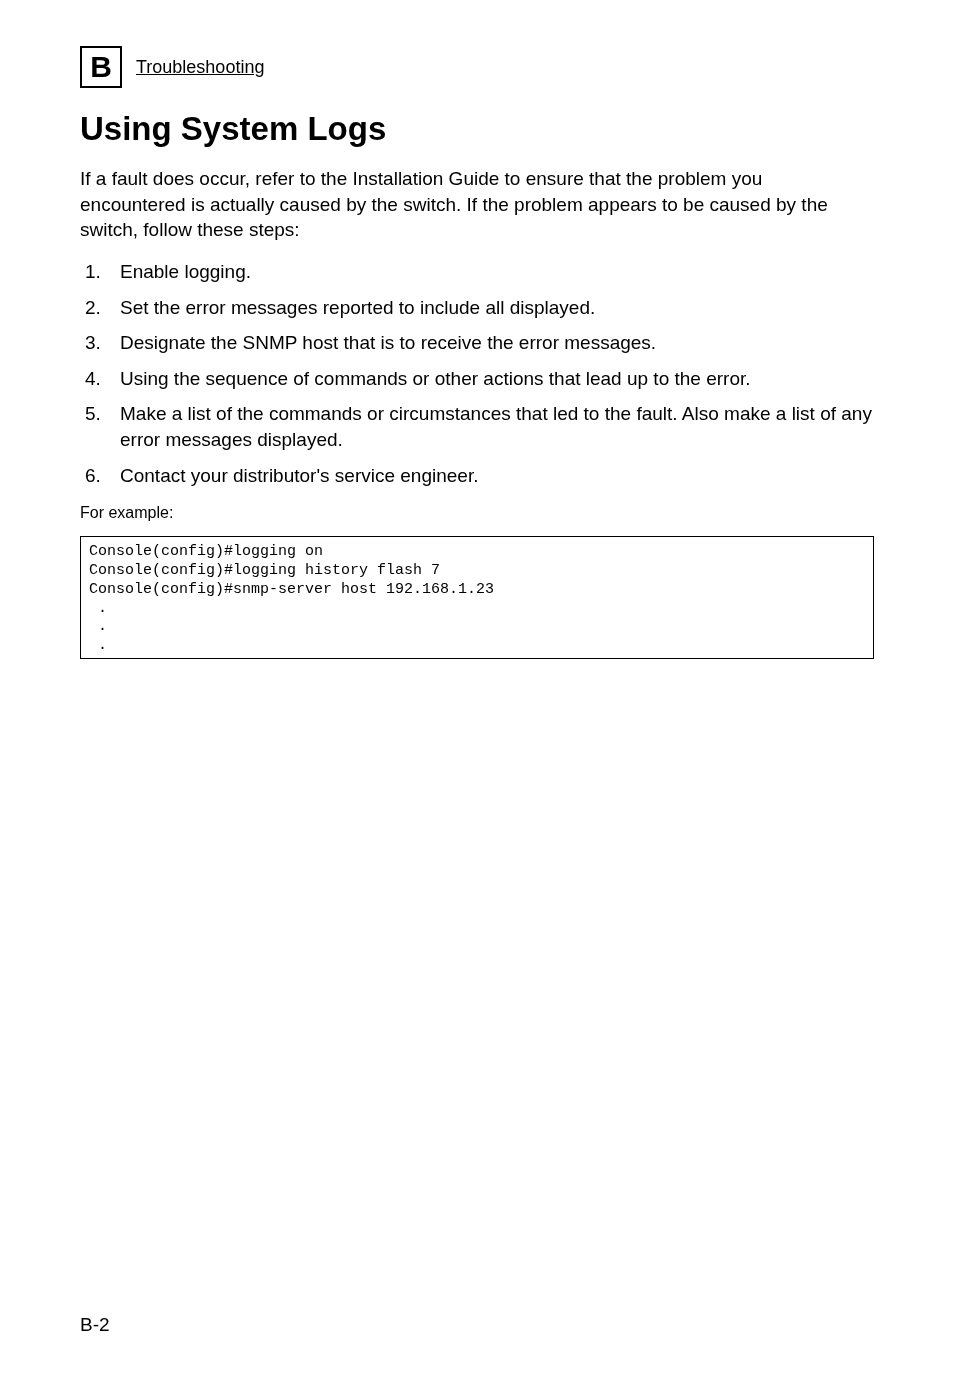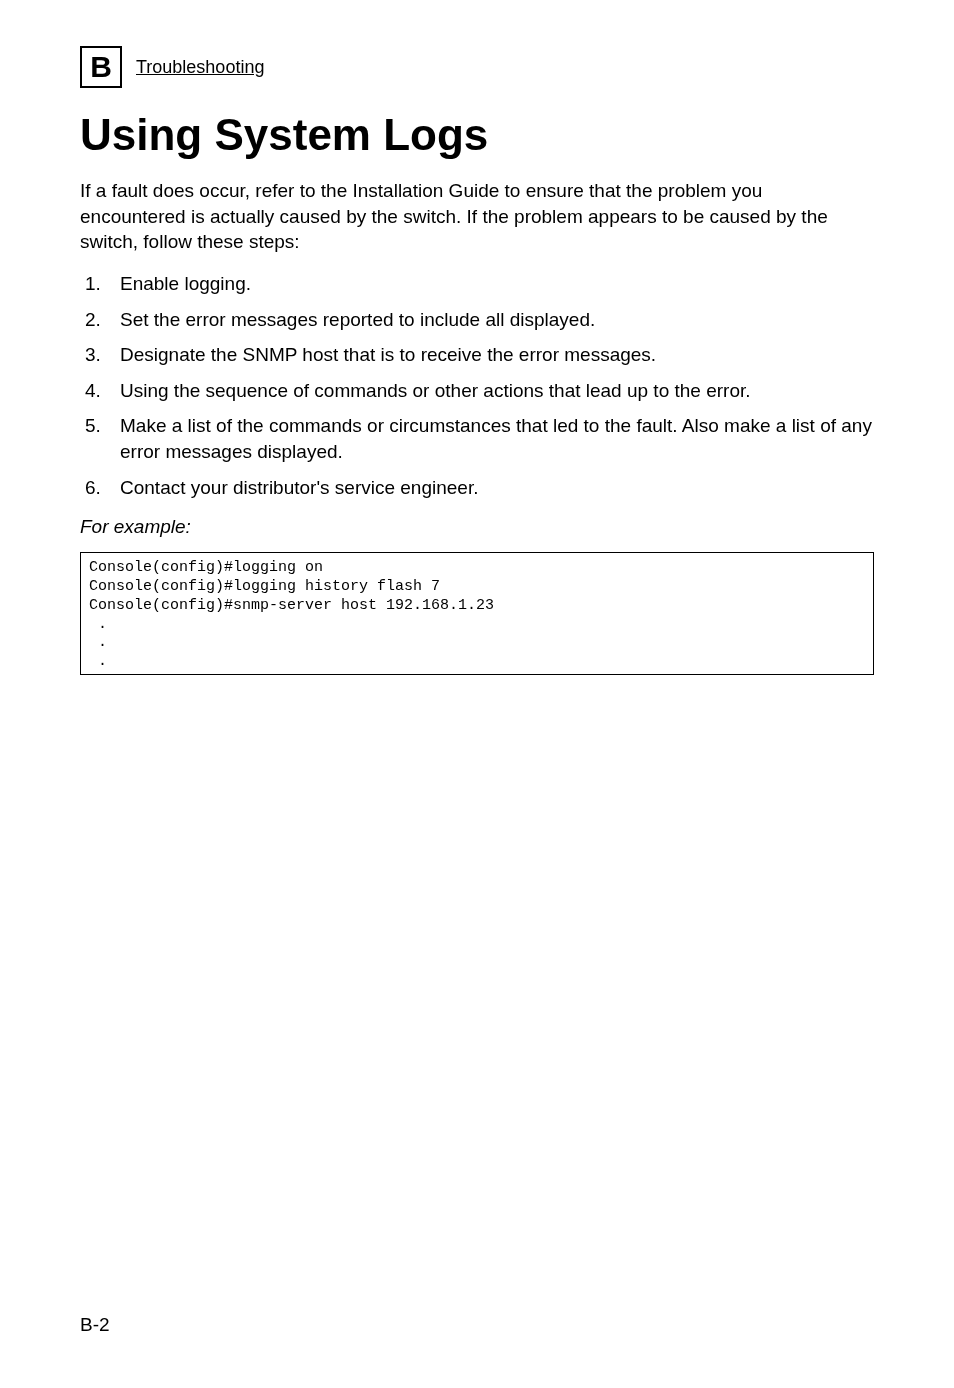--- a/index.html
+++ b/index.html
@@ -41,44 +41,43 @@
     font-size: 30px;
     line-height: 1;
     
   }
   .header-text {
     font-size: 18px;
     font-family: Arial, Helvetica, sans-serif;
     text-decoration: underline;
   }
   h1.section-title {
-    font-size: 44px;
+    font-size: 33px;
     font-weight: bold;
     margin: 22px 0 18px 0;
     font-family: Arial, Helvetica, sans-serif;
   }
   p.body {
     font-size: 19px;
     line-height: 1.35;
     margin: 0 12px 16px 0;
   }
   ol.steps {
     font-size: 19px;
     line-height: 1.35;
     margin: 0 0 16px 0;
     padding-left: 26px;
   }
   ol.steps li {
     padding-left: 14px;
     margin-bottom: 10px;
   }
   p.for-example {
-    font-size: 19px;
+    font-size: 16px;
     margin: 8px 0 14px 0;
-    font-style: italic;
   }
   pre.code {
     font-family: "Courier New", Courier, monospace;
     font-size: 15px;
     line-height: 1.25;
     border: 1px solid #000;
     padding: 6px 11px 2px 8px;
     margin: 0;
     white-space: pre;
     overflow: hidden;

